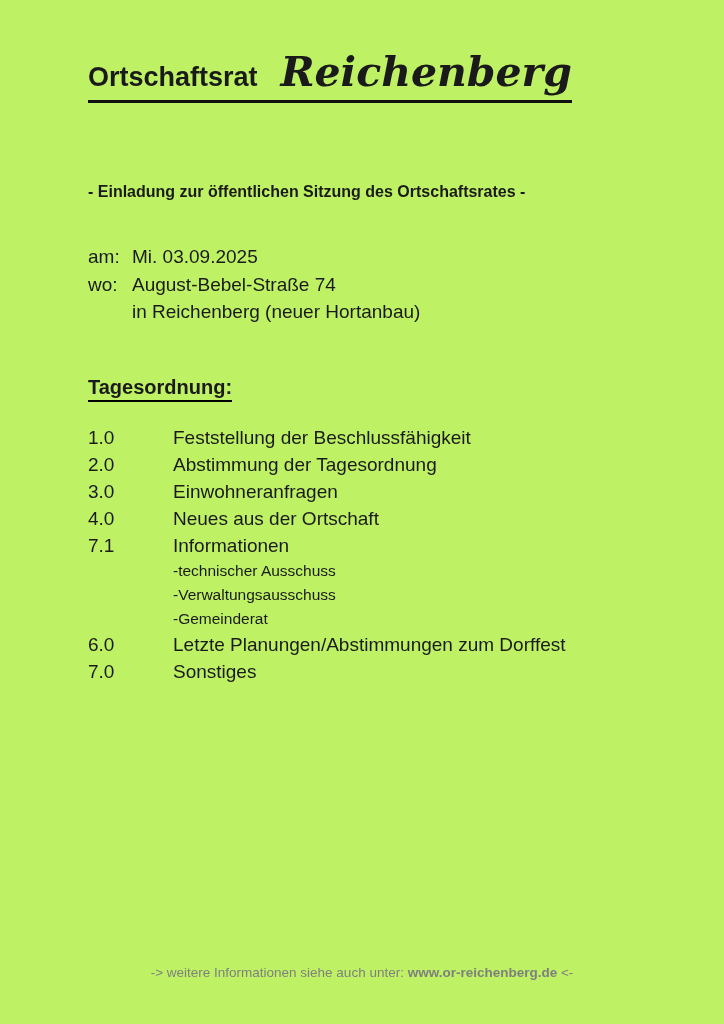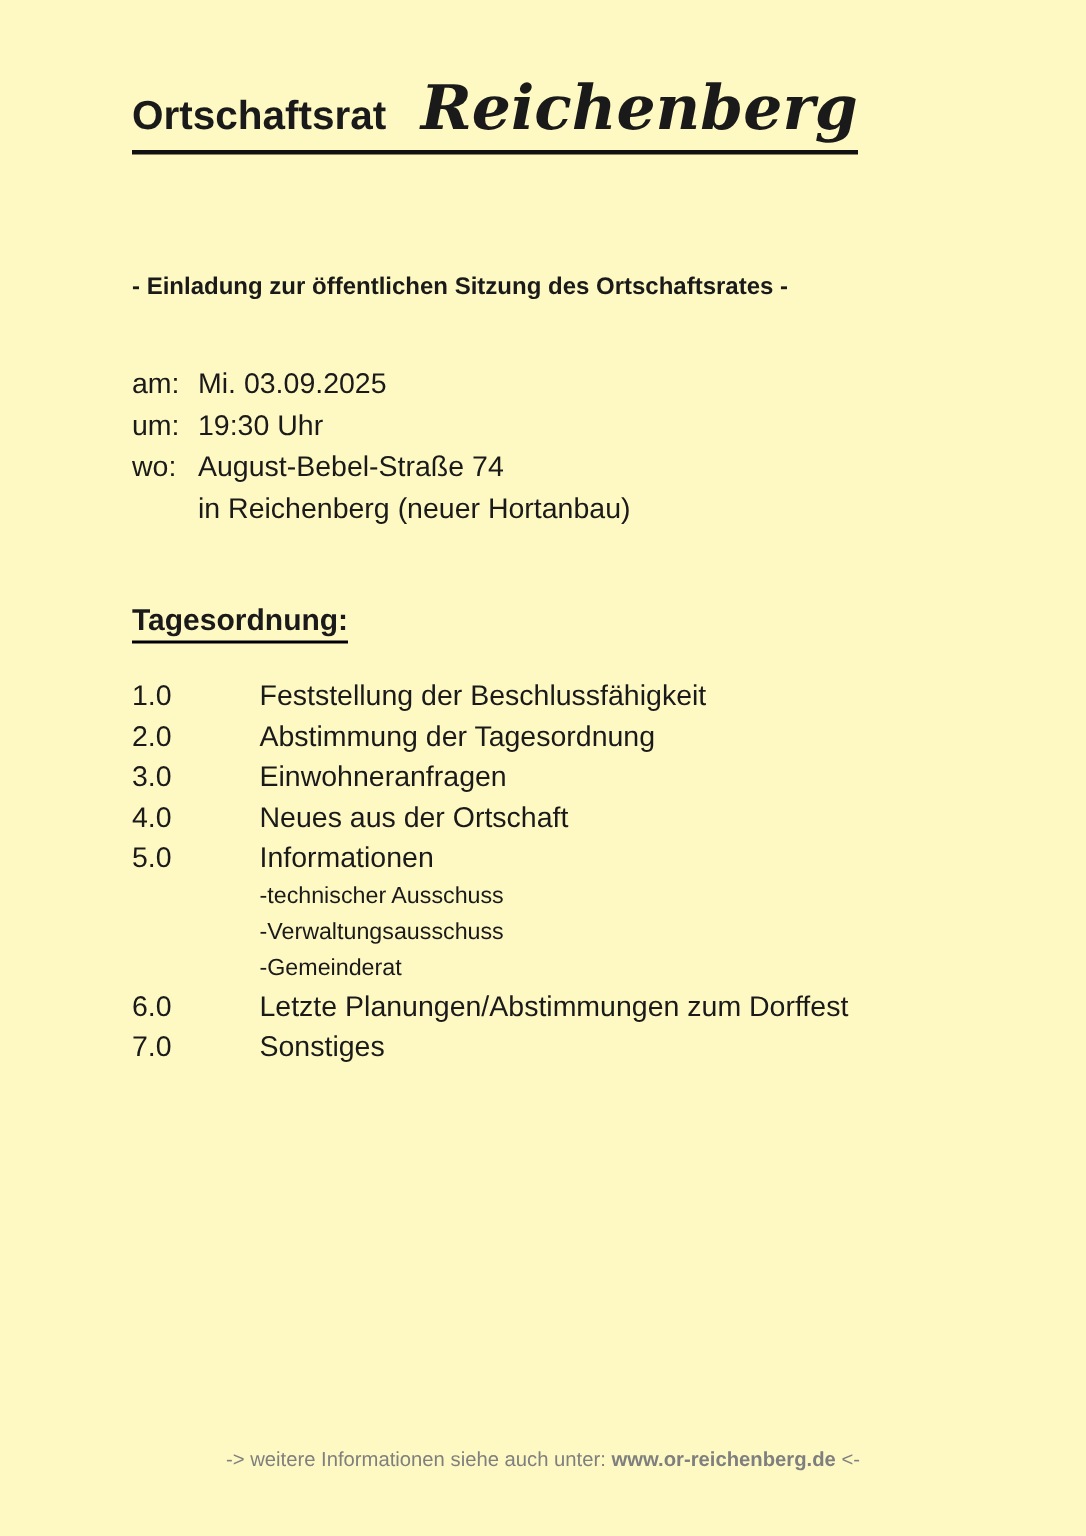--- a/index.html
+++ b/index.html
@@ -9,21 +9,21 @@
     height: 1024px;
     position: relative;
     font-family: "Liberation Sans", sans-serif;
     color: #1a1a1a;
     overflow: hidden;
   }
   .page {
     position: absolute;
     inset: 0;
     padding: 50px 80px 0 88px;
-    background: #fef9c3;
+    background: #bef264;
   }
   
   .title {
     display: inline-block;
     border-bottom: 3px solid #111;
     padding-bottom: 1px;
     white-space: nowrap;
     line-height: 44px;
   }
   .title-org {
@@ -96,24 +96,20 @@
   </h1>
 
   <p class="subtitle">- Einladung zur öffentlichen Sitzung des Ortschaftsrates -</p>
 
   <div class="details">
     <div class="detail-row">
       <span class="detail-label">am:</span>
       <span class="detail-value">Mi. 03.09.2025</span>
     </div>
     <div class="detail-row">
-      <span class="detail-label">um:</span>
-      <span class="detail-value">19:30 Uhr</span>
-    </div>
-    <div class="detail-row">
       <span class="detail-label">wo:</span>
       <span class="detail-value">August-Bebel-Straße 74</span>
     </div>
     <div class="detail-row">
       <span class="detail-label"></span>
       <span class="detail-value">in Reichenberg (neuer Hortanbau)</span>
     </div>
   </div>
 
   <div class="agenda-heading-wrap">
@@ -131,21 +127,21 @@
     </div>
     <div class="agenda-row">
       <span class="agenda-num">3.0</span>
       <span class="agenda-text">Einwohneranfragen</span>
     </div>
     <div class="agenda-row">
       <span class="agenda-num">4.0</span>
       <span class="agenda-text">Neues aus der Ortschaft</span>
     </div>
     <div class="agenda-row">
-      <span class="agenda-num">5.0</span>
+      <span class="agenda-num">7.1</span>
       <span class="agenda-text">Informationen</span>
     </div>
     <div class="agenda-subitems">
       <div>-technischer Ausschuss</div>
       <div>-Verwaltungsausschuss</div>
       <div>-Gemeinderat</div>
     </div>
     <div class="agenda-row">
       <span class="agenda-num">6.0</span>
       <span class="agenda-text">Letzte Planungen/Abstimmungen zum Dorffest</span>

